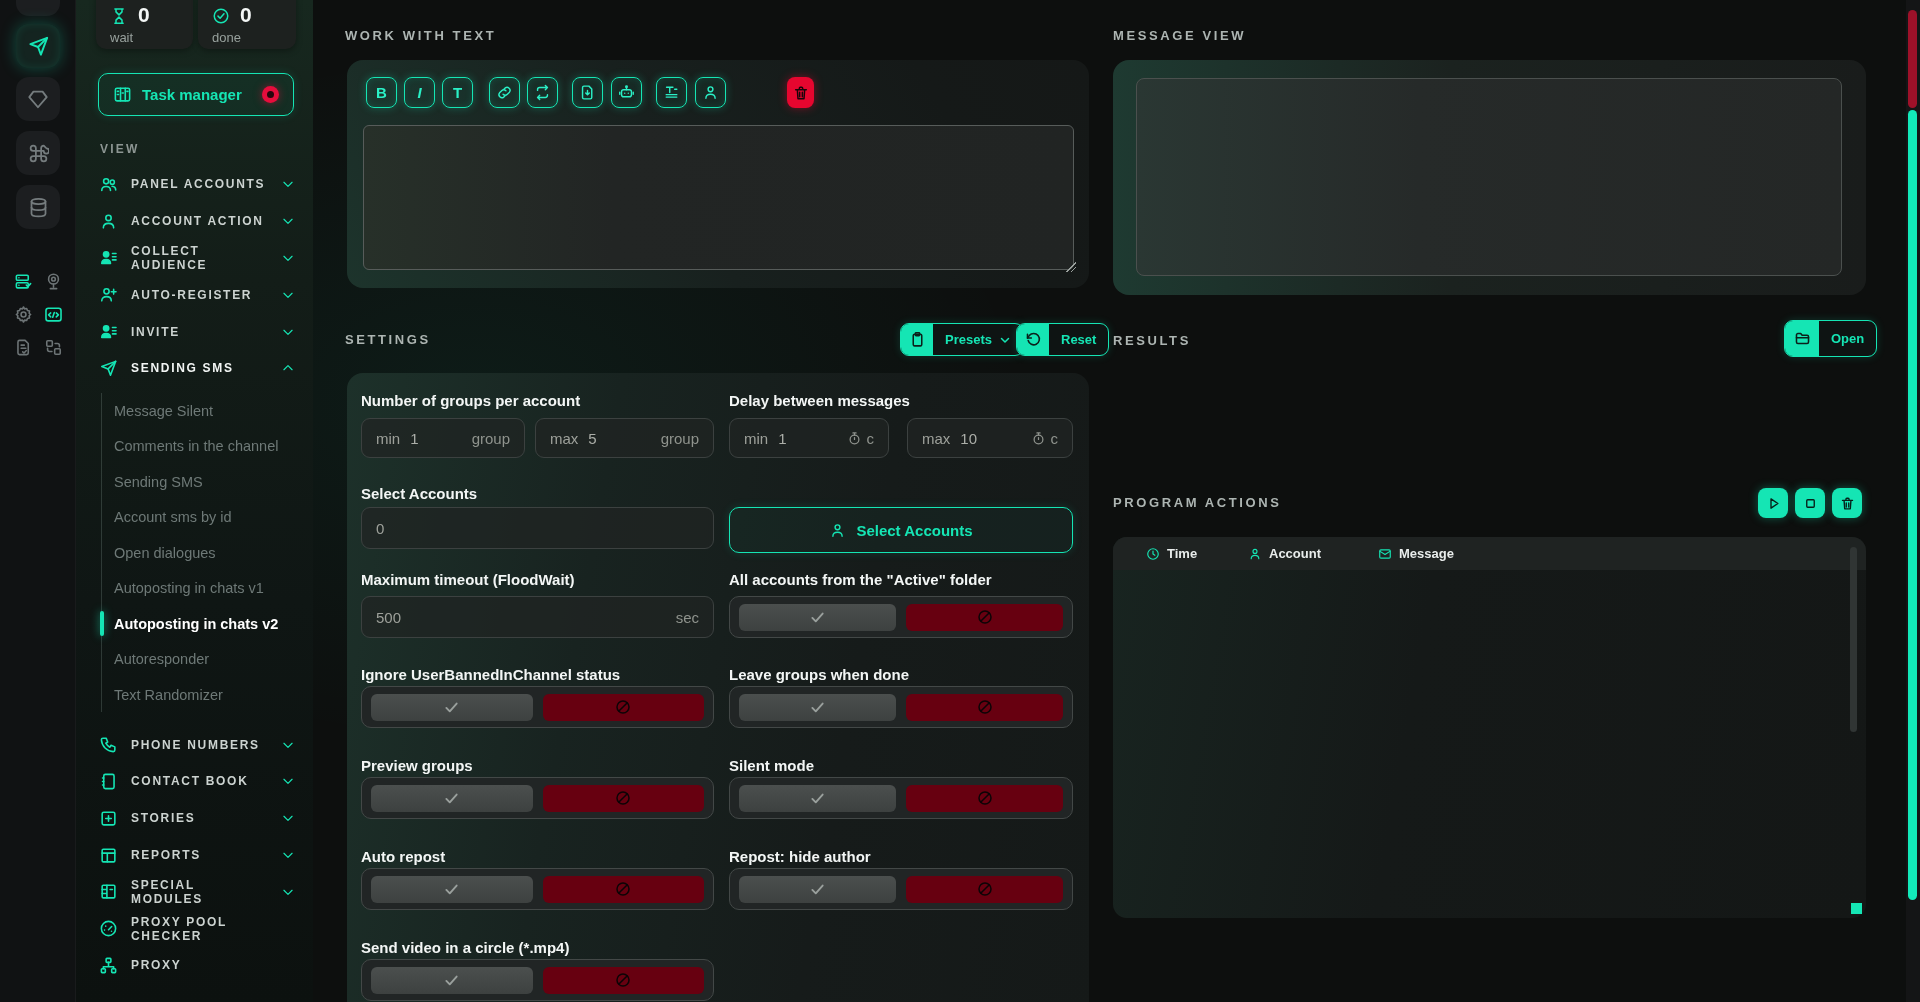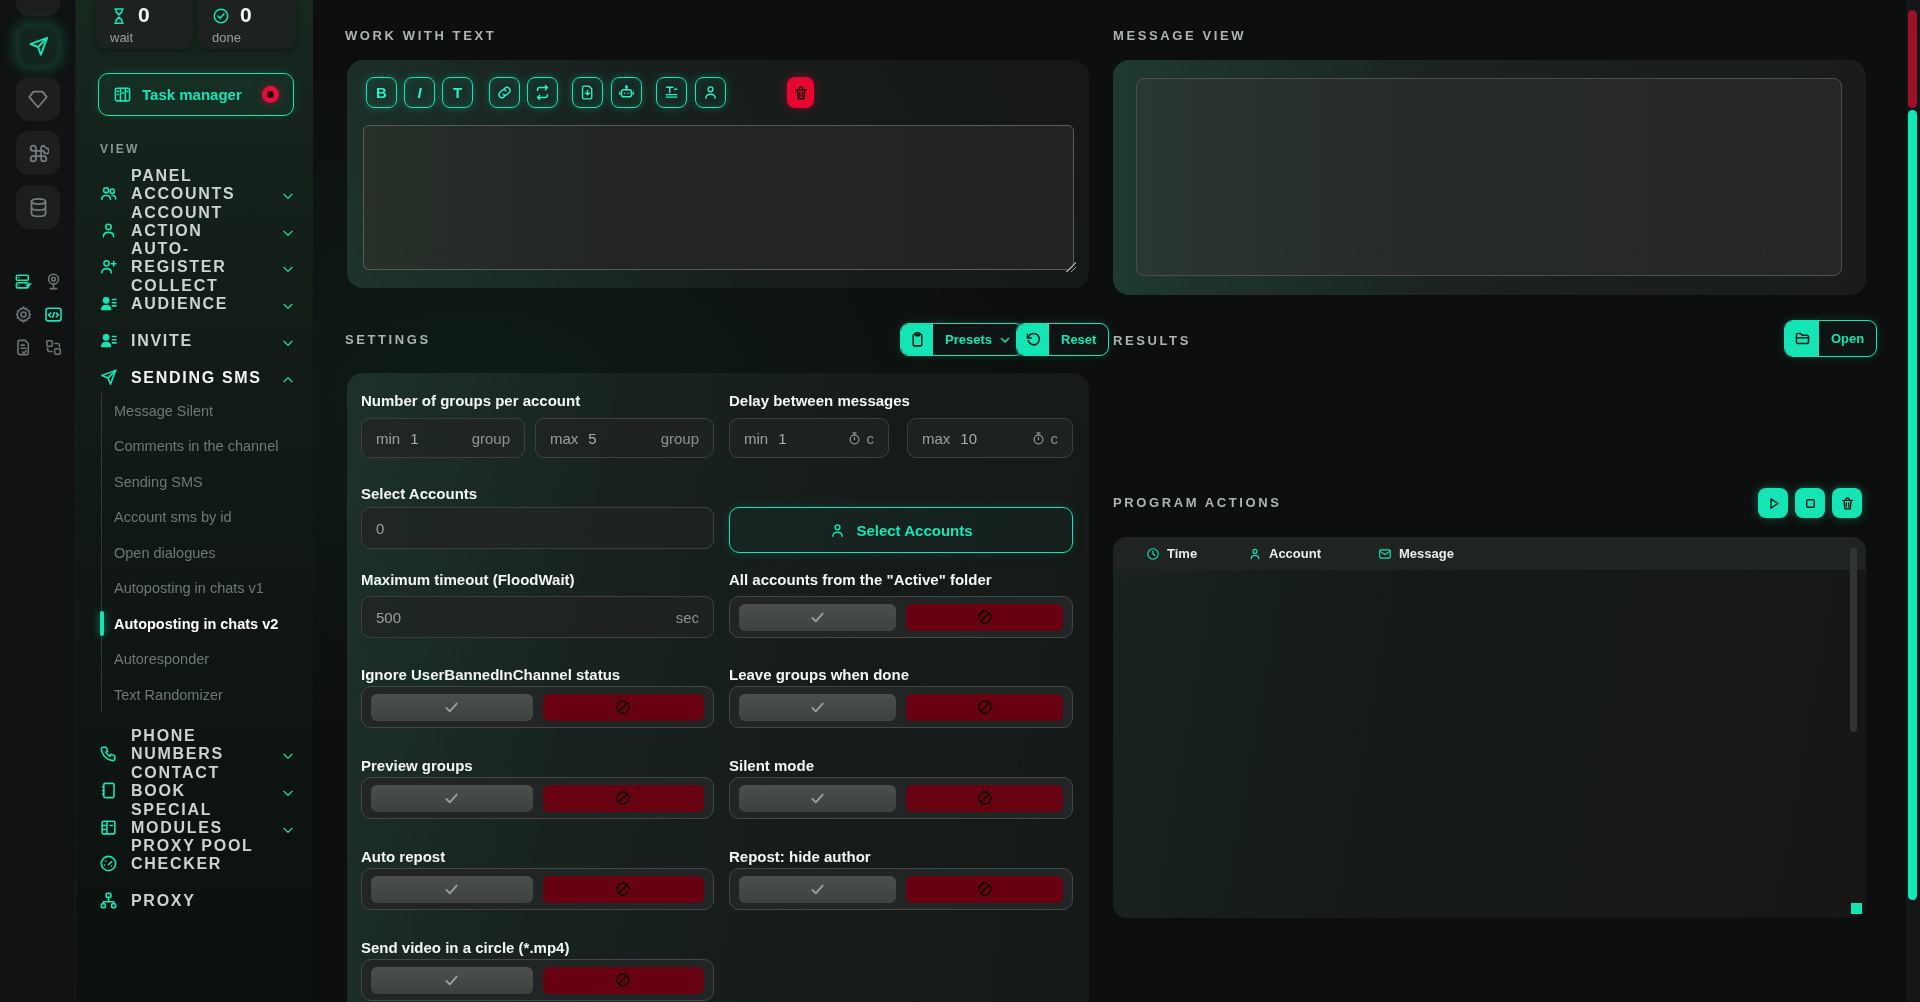--- a/index.html
+++ b/index.html
@@ -26,21 +26,21 @@
 
   .task-btn { position:absolute; left:22px; top:73px; width:196px; height:43px; border:1px solid #15e5b4; border-radius:10px;
               background:rgba(21,229,180,.05); box-shadow:0 0 10px rgba(21,229,180,.15);
               display:flex; align-items:center; gap:10px; padding:0 14px; color:#15e5b4; font-weight:700; font-size:15px; cursor:pointer; }
   .task-btn .ic { width:19px; height:19px; flex:none; }
   .task-badge { margin-left:auto; width:17px; height:17px; border-radius:50%; background:#e60d3c; position:relative; flex:none; box-shadow:0 0 8px rgba(230,13,60,.5); }
   .task-badge::after { content:""; position:absolute; left:5px; top:5px; width:7px; height:7px; border-radius:50%; background:#27060d; }
 
   .nav { position:absolute; left:0; top:132px; right:0; }
   .nav-header { height:34px; display:flex; align-items:center; padding-left:24px; color:#8d9693; font-size:12px; font-weight:700; letter-spacing:2.2px; }
-  .nav-item { height:36.8px; display:flex; align-items:flex-end; gap:13px; padding:0 18px 0 23px; color:#ccd3d0; font-size:16px; font-weight:700; letter-spacing:1.7px; cursor:pointer; }
+  .nav-item { height:36.8px; display:flex; align-items:center; gap:13px; padding:0 18px 0 23px; color:#ccd3d0; font-size:12px; font-weight:700; letter-spacing:1.7px; cursor:pointer; }
   .nav-item .ni { width:19px; height:19px; color:#15e5b4; flex:none; }
   .nav-item .chev { width:14px; height:14px; margin-left:auto; color:#15e5b4; flex:none; }
   .nav-item.open { color:#f2f5f4; }
   .sub { margin:6px 0 14px 25px; border-left:1px solid rgba(130,150,144,.28); }
   .sub-item { position:relative; height:35.5px; display:flex; align-items:center; padding-left:12px; color:#6e7977; font-size:14.5px; cursor:pointer; }
   .sub-item.active { color:#ffffff; font-weight:700; }
   .sub-item.active::before { content:""; position:absolute; left:-2.5px; top:5px; bottom:5px; width:4px; border-radius:2px; background:#15e5b4; box-shadow:0 0 8px rgba(21,229,180,.6); }
 
   
   .main { position:absolute; left:313px; top:18px; right:0; height:100%; overflow:hidden;
@@ -259,41 +259,41 @@
         <span>ACCOUNT ACTION</span>
         <span class="chev">
             <svg class="ic" viewBox="0 0 24 24">
               <path d="M5 9l7 7 7-7"></path>
             </svg>
           </span>
       </div>
       <div class="nav-item">
         <span class="ni">
             <svg class="ic" viewBox="0 0 24 24">
+              <circle cx="9" cy="8" r="3.3" fill="currentColor"></circle>
+              <path d="M3.5 19.5c0-3.2 2.5-5 5.5-5s5.5 1.8 5.5 5z" fill="currentColor"></path>
+              <path d="M17 7h4.5M17 11h4.5M17 15h4.5"></path>
+            </svg>
+          </span>
+        <span>COLLECT AUDIENCE</span>
+        <span class="chev">
+            <svg class="ic" viewBox="0 0 24 24">
+              <path d="M5 9l7 7 7-7"></path>
+            </svg>
+          </span>
+      </div>
+      <div class="nav-item">
+        <span class="ni">
+            <svg class="ic" viewBox="0 0 24 24">
               <circle cx="9.5" cy="8" r="3.3"></circle>
               <path d="M3.5 20c0-3.4 2.7-5.3 6-5.3s6 1.9 6 5.3"></path>
               <path d="M18.5 5.5v6M15.5 8.5h6"></path>
             </svg>
           </span>
         <span>AUTO-REGISTER</span>
-        <span class="chev">
-            <svg class="ic" viewBox="0 0 24 24">
-              <path d="M5 9l7 7 7-7"></path>
-            </svg>
-          </span>
-      </div>
-      <div class="nav-item">
-        <span class="ni">
-            <svg class="ic" viewBox="0 0 24 24">
-              <circle cx="9" cy="8" r="3.3" fill="currentColor"></circle>
-              <path d="M3.5 19.5c0-3.2 2.5-5 5.5-5s5.5 1.8 5.5 5z" fill="currentColor"></path>
-              <path d="M17 7h4.5M17 11h4.5M17 15h4.5"></path>
-            </svg>
-          </span>
-        <span>COLLECT AUDIENCE</span>
         <span class="chev">
             <svg class="ic" viewBox="0 0 24 24">
               <path d="M5 9l7 7 7-7"></path>
             </svg>
           </span>
       </div>
       <div class="nav-item">
         <span class="ni">
             <svg class="ic" viewBox="0 0 24 24">
               <circle cx="9" cy="8" r="3.3" fill="currentColor"></circle>
@@ -349,20 +349,48 @@
           </span>
       </div>
       <div class="nav-item">
         <span class="ni">
             <svg class="ic" viewBox="0 0 24 24">
               <path d="M8 3h9a2 2 0 0 1 2 2v14a2 2 0 0 1-2 2H8a2 2 0 0 1-2-2V5a2 2 0 0 1 2-2z"></path>
               <path d="M6 7.5H4.5M6 12H4.5M6 16.5H4.5"></path>
             </svg>
           </span>
         <span>CONTACT BOOK</span>
+        <span class="chev">
+            <svg class="ic" viewBox="0 0 24 24">
+              <path d="M5 9l7 7 7-7"></path>
+            </svg>
+          </span>
+      </div>
+      <div class="nav-item">
+        <span class="ni">
+            <svg class="ic" viewBox="0 0 24 24">
+              <rect x="4" y="4" width="16" height="16" rx="2"></rect>
+              <path d="M12 8.5v7M8.5 12h7"></path>
+            </svg>
+          </span>
+        <span>STORIES</span>
+        <span class="chev">
+            <svg class="ic" viewBox="0 0 24 24">
+              <path d="M5 9l7 7 7-7"></path>
+            </svg>
+          </span>
+      </div>
+      <div class="nav-item">
+        <span class="ni">
+            <svg class="ic" viewBox="0 0 24 24">
+              <rect x="4" y="4" width="16" height="16" rx="1.5"></rect>
+              <path d="M4 9h16M10.5 9v11"></path>
+            </svg>
+          </span>
+        <span>REPORTS</span>
         <span class="chev">
             <svg class="ic" viewBox="0 0 24 24">
               <path d="M5 9l7 7 7-7"></path>
             </svg>
           </span>
       </div>
       <div class="nav-item">
         <span class="ni">
             <svg class="ic" viewBox="0 0 24 24">
               <rect x="4" y="4" width="16" height="16" rx="1.5"></rect>

